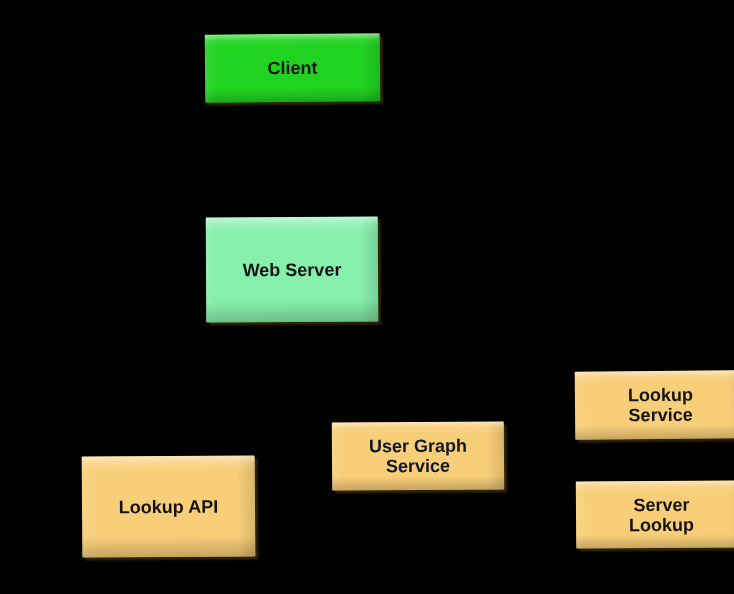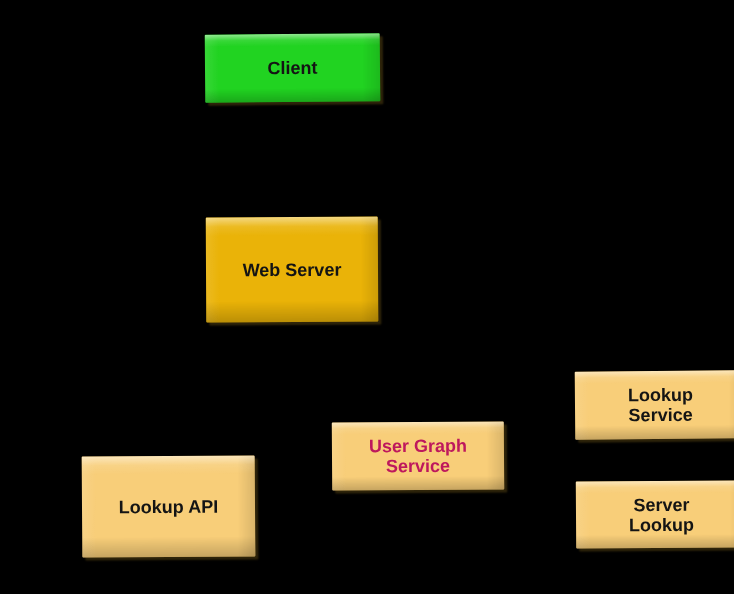--- a/index.html
+++ b/index.html
@@ -63,32 +63,32 @@
 </style>
 </head>
 <body>
 
 <div id="diagram-stage" style="background: rgb(0, 0, 0); margin-left: 48px;">
     <div class="node" id="node-client" style="background-color: rgb(33, 211, 33);">
       <div class="label" style="color: rgb(20, 20, 20);">
         <div>Client</div>
       </div>
     </div>
-    <div class="node" id="node-web-server" style="background-color: #eab308; align-items: center;">
+    <div class="node" id="node-web-server" style="background-color: #86efac; align-items: center;">
       <div class="label" style="color: rgb(20, 20, 20);">
         <div>Web Server</div>
       </div>
     </div>
     <div class="node" id="node-search-api" style="background-color: rgb(248, 206, 121);">
       <div class="label" style="color: rgb(20, 20, 20);">
         <div>Lookup API</div>
       </div>
     </div>
     <div class="node" id="node-user-graph-service" style="background-color: rgb(248, 206, 121);">
-      <div class="label" style="color: #be185d;">
+      <div class="label" style="color: #0f172a;">
         <div>User Graph</div>
         <div>Service</div>
       </div>
     </div>
     <div class="node" id="node-lookup-service" style="background-color: rgb(248, 206, 121);">
       <div class="label" style="color: rgb(20, 20, 20); text-align: center;">
         <div>Lookup</div>
         <div>Service</div>
       </div>
     </div>

